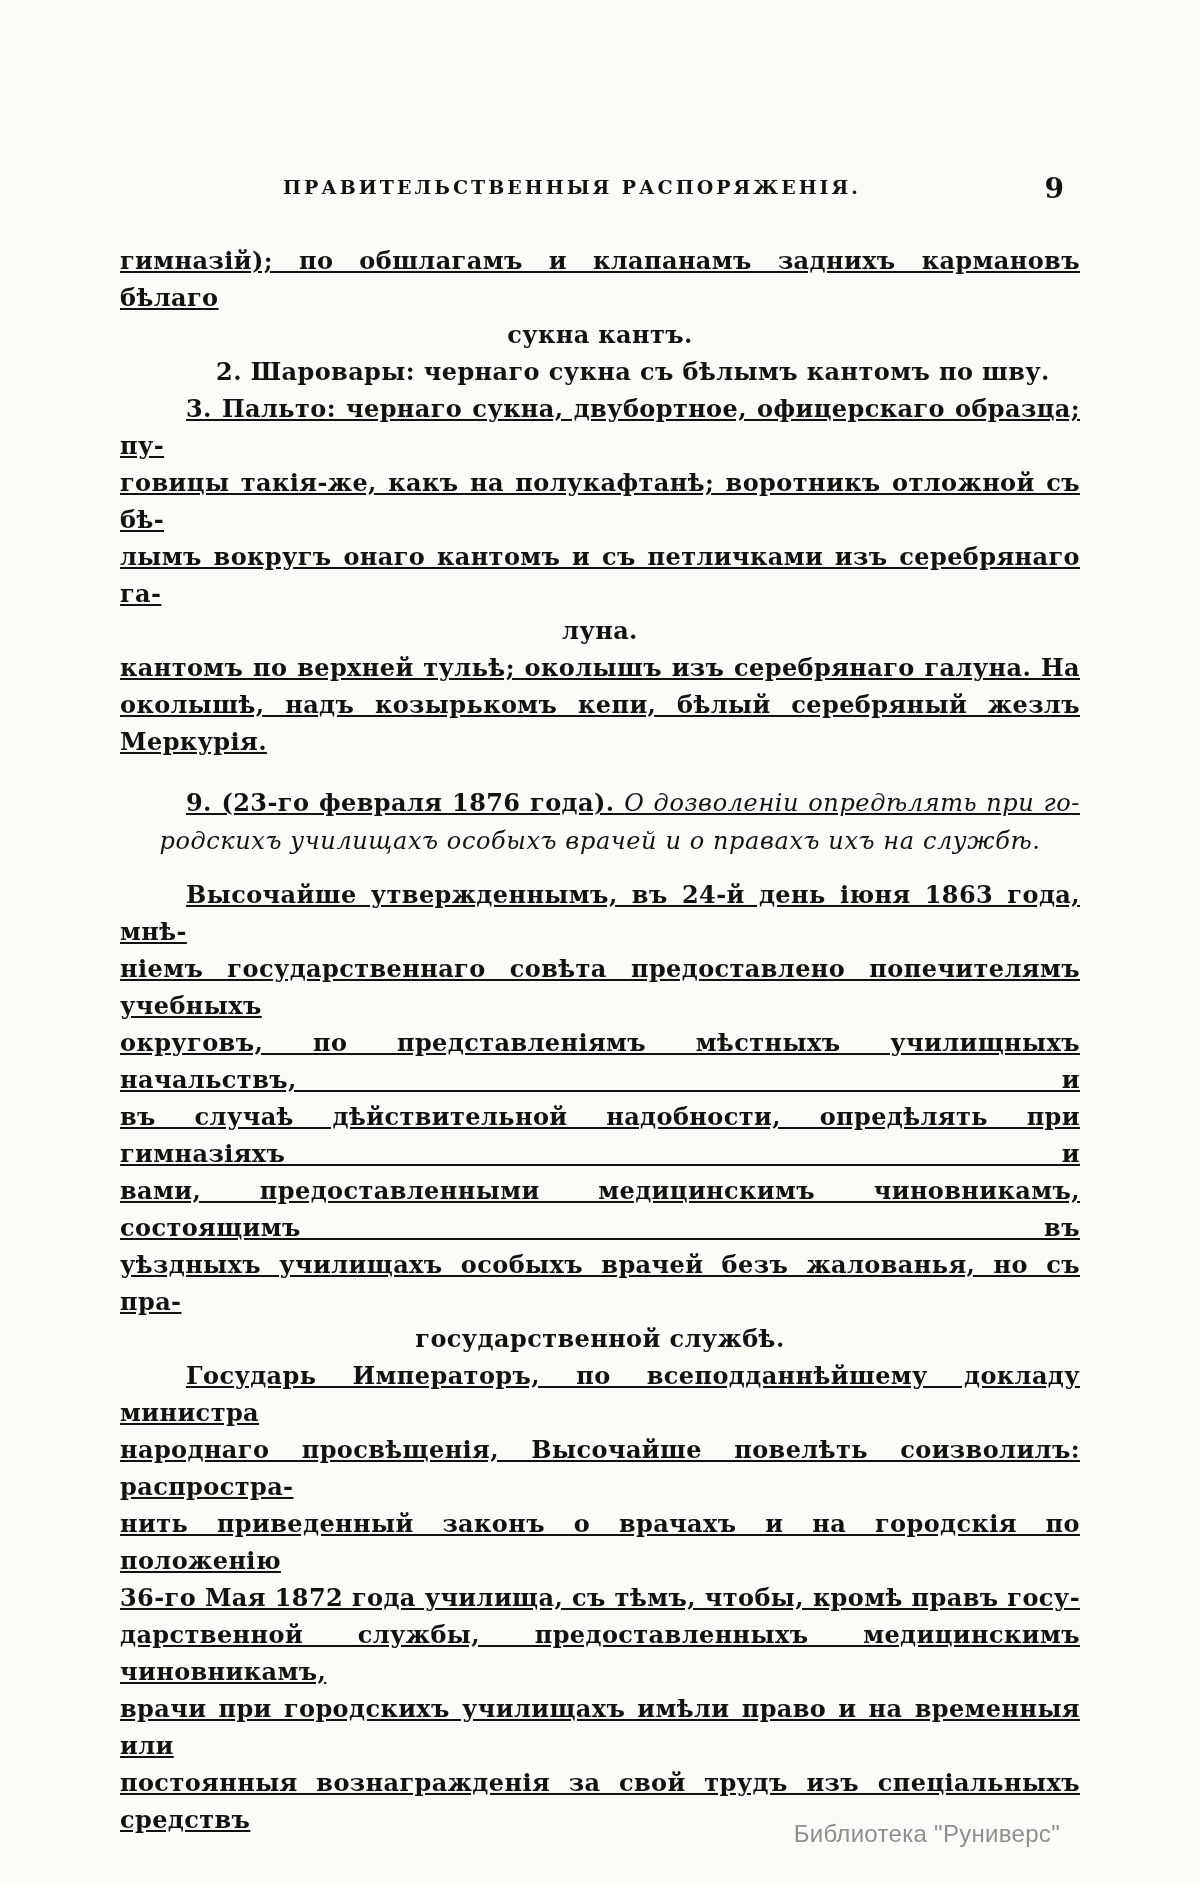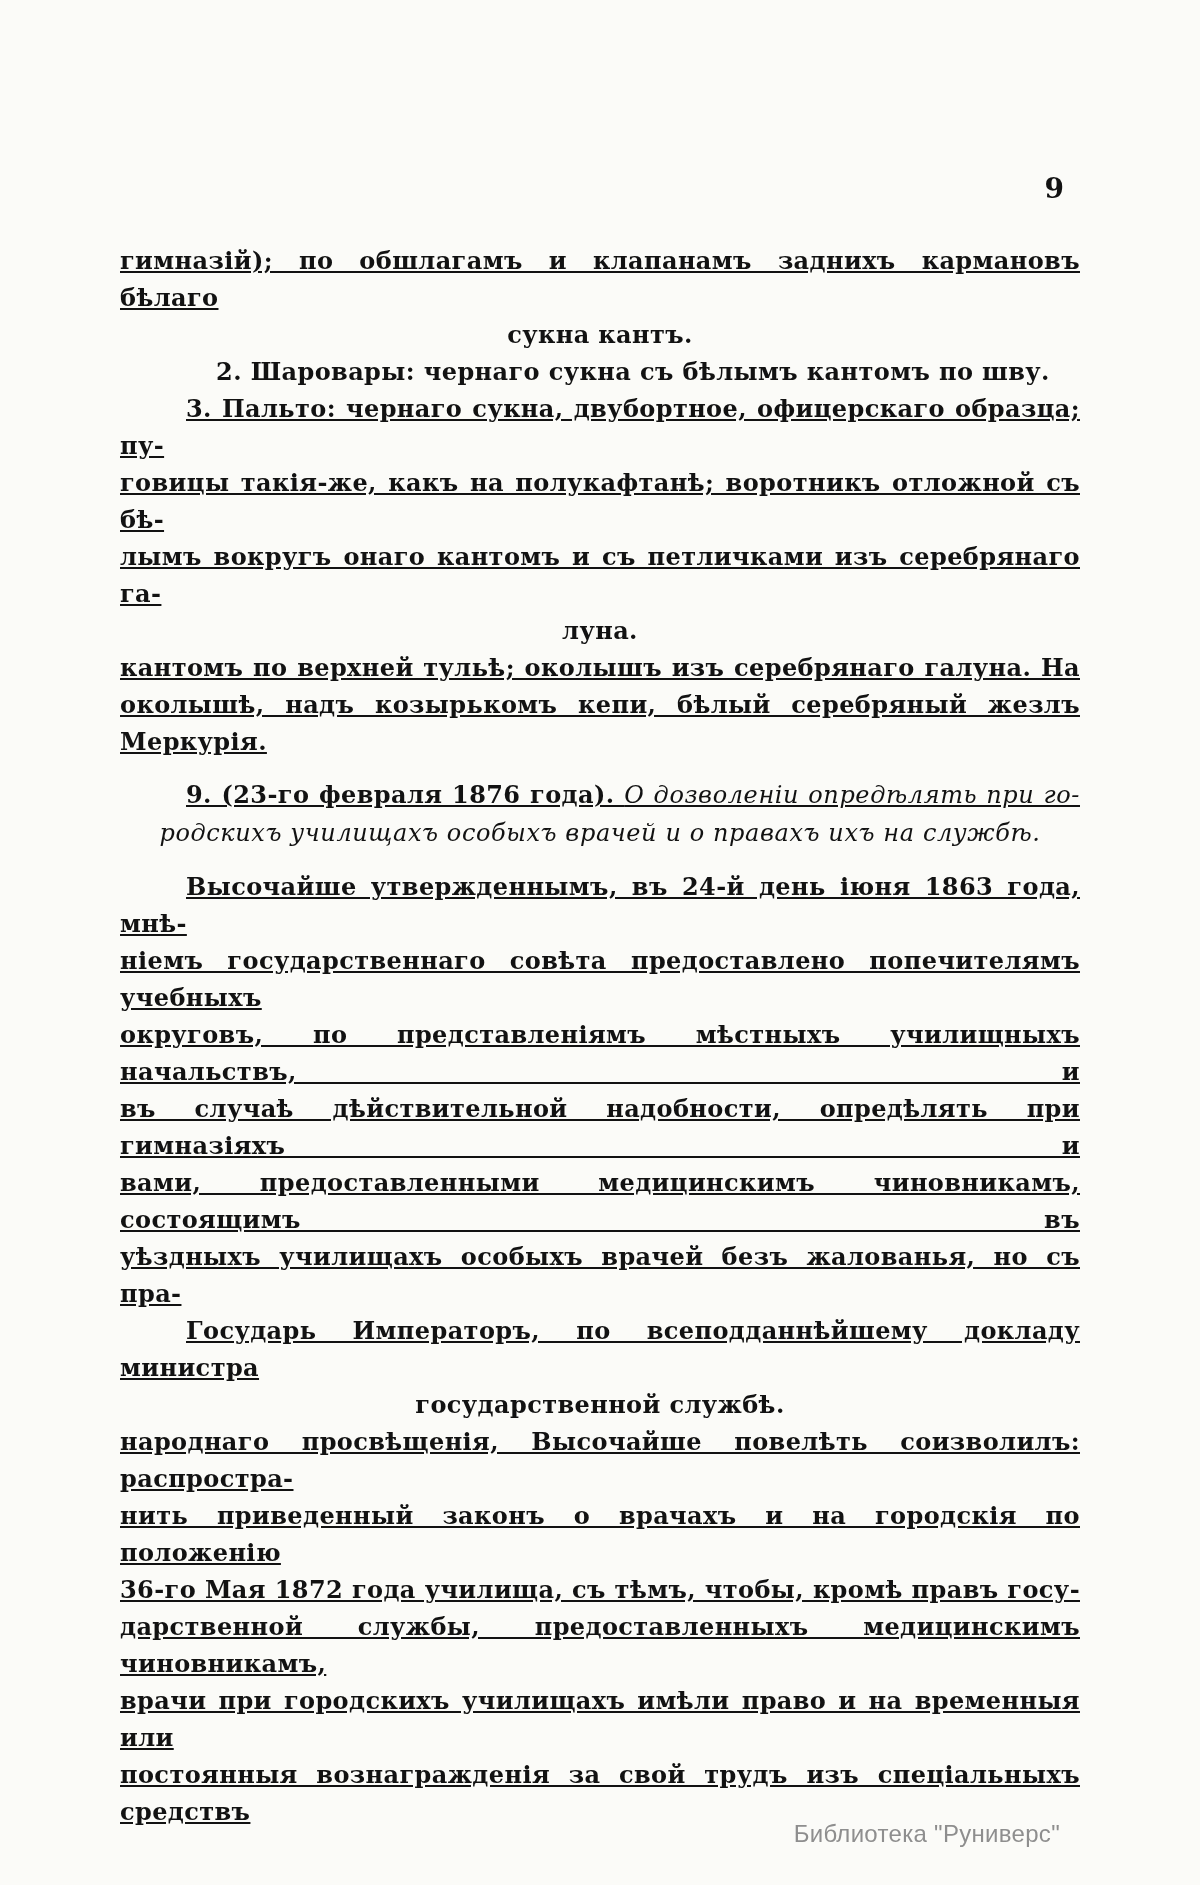--- a/index.html
+++ b/index.html
@@ -67,43 +67,46 @@
     font-size: 24px;
     color: #8e8e8e;
     letter-spacing: 0.3px;
   }
 </style>
 </head>
 <body>
 
 <div class="page">
 
+  <div class="running-head">
+    <span class="title">ПРАВИТЕЛЬСТВЕННЫЯ РАСПОРЯЖЕНІЯ.</span>
+  </div>
 
   <div class="page-number">9</div>
 
   <div class="text-block">
       <div class="line justify"><span>гимназій); по обшлагамъ и клапанамъ заднихъ кармановъ бѣлаго</span></div>
       <div class="line"><span>сукна кантъ.</span></div>
       <div class="line indent"><span>2. Шаровары: чернаго сукна съ бѣлымъ кантомъ по шву.</span></div>
       <div class="line justify indent"><span>3. Пальто: чернаго сукна, двубортное, офицерскаго образца; пу-</span></div>
       <div class="line justify"><span>говицы такія-же, какъ на полукафтанѣ; воротникъ отложной съ бѣ-</span></div>
       <div class="line justify"><span>лымъ вокругъ онаго кантомъ и съ петличками изъ серебрянаго га-</span></div>
       <div class="line"><span>луна.</span></div>
       <div class="line justify"><span>кантомъ по верхней тульѣ; околышъ изъ серебрянаго галуна. На</span></div>
       <div class="line justify"><span>околышѣ, надъ козырькомъ кепи, бѣлый серебряный жезлъ Меркурія.</span></div>
-      <div class="line justify indent" style="margin-top: 16px;"><span>9. (23-го февраля 1876 года). </span><span class="seg-it">О дозволеніи опредѣлять при го-</span></div>
+      <div class="line justify indent" style="margin-top: 24px;"><span>9. (23-го февраля 1876 года). </span><span class="seg-it">О дозволеніи опредѣлять при го-</span></div>
       <div class="line"><span class="seg-it">родскихъ училищахъ особыхъ врачей и о правахъ ихъ на службѣ.</span></div>
       <div class="line justify indent" style="margin-top: 16px;"><span>Высочайше утвержденнымъ, въ 24-й день іюня 1863 года, мнѣ-</span></div>
       <div class="line justify"><span>ніемъ государственнаго совѣта предоставлено попечителямъ учебныхъ</span></div>
       <div class="line justify"><span>округовъ, по представленіямъ мѣстныхъ училищныхъ начальствъ, и</span></div>
       <div class="line justify"><span>въ случаѣ дѣйствительной надобности, опредѣлять при гимназіяхъ и</span></div>
       <div class="line justify"><span>вами, предоставленными медицинскимъ чиновникамъ, состоящимъ въ</span></div>
       <div class="line justify"><span>уѣздныхъ училищахъ особыхъ врачей безъ жалованья, но съ пра-</span></div>
+      <div class="line"><span>государственной службѣ.</span></div>
       <div class="line justify indent"><span>Государь Императоръ, по всеподданнѣйшему докладу министра</span></div>
-      <div class="line"><span>государственной службѣ.</span></div>
       <div class="line justify"><span>народнаго просвѣщенія, Высочайше повелѣть соизволилъ: распростра-</span></div>
       <div class="line justify"><span>нить приведенный законъ о врачахъ и на городскія по положенію</span></div>
       <div class="line justify"><span>36-го Мая 1872 года училища, съ тѣмъ, чтобы, кромѣ правъ госу-</span></div>
       <div class="line justify"><span>дарственной службы, предоставленныхъ медицинскимъ чиновникамъ,</span></div>
       <div class="line justify"><span>врачи при городскихъ училищахъ имѣли право и на временныя или</span></div>
       <div class="line justify"><span>постоянныя вознагражденія за свой трудъ изъ спеціальныхъ средствъ</span></div>
     </div>
 
   <div class="watermark">Библиотека "Руниверс"</div>
 

